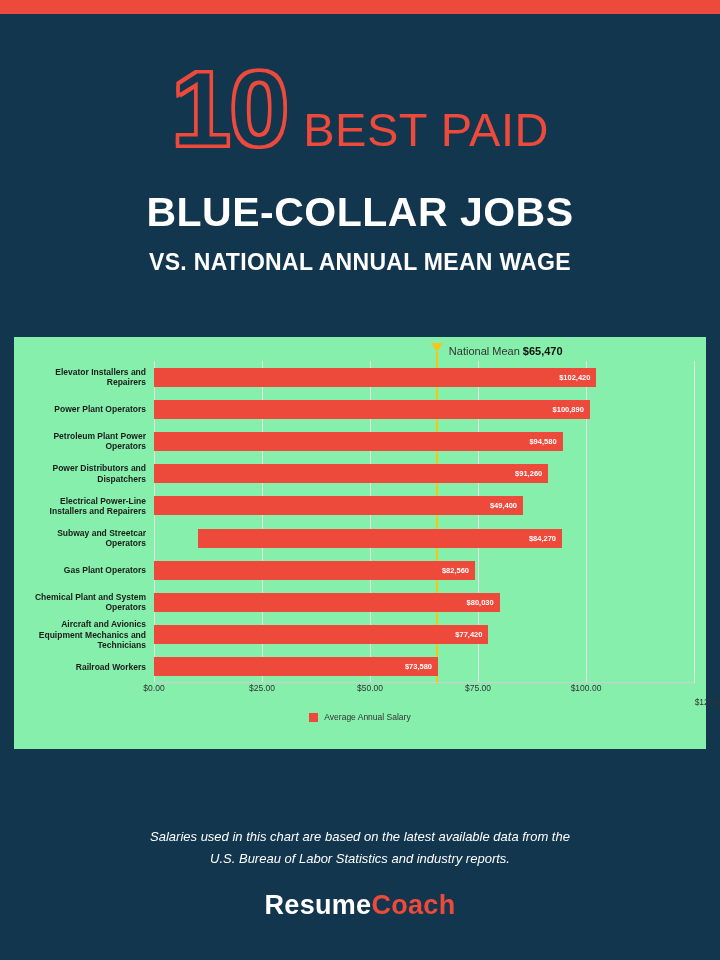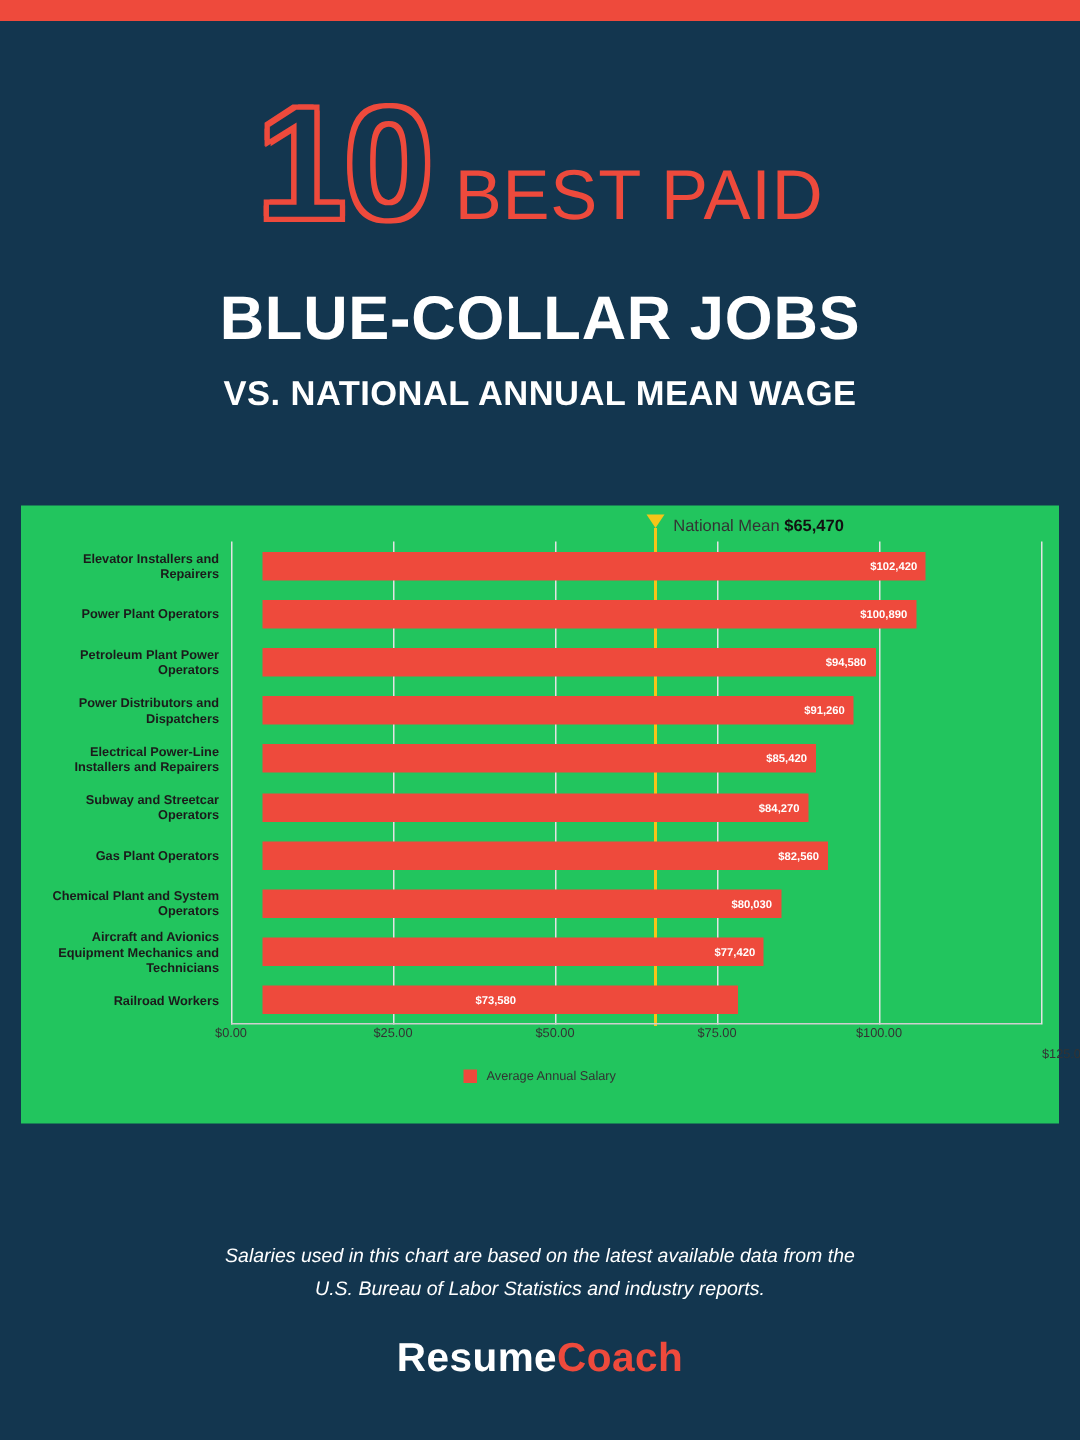--- a/index.html
+++ b/index.html
@@ -64,21 +64,21 @@
     font-weight: bold;
     letter-spacing: 0.3px;
     color: #ffffff;
   }
 
   
   .card {
     position: absolute;
     top: 337px; left: 14px;
     width: 692px; height: 412px;
-    background: #22c55e;
+    background: #86efac;
   }
   .chart-area {
     position: absolute;
     top: 0; left: 0; width: 692px; height: 412px;
   }
   .mean-label {
     position: absolute;
     top: 8px; left: 425px;
     font-size: 11px;
     color: #333;
@@ -112,21 +112,20 @@
   }
   .rows {
     position: absolute; top: 0; left: 0;
     width: 100%; height: 322px;
   }
   .row {
     position: relative;
     height: 32.2px;
     display: flex;
     align-items: center;
-    padding-left: 21px;
   }
   .row-label {
     position: absolute;
     right: 100%;
     width: 132px;
     padding-right: 8px;
     text-align: right;
     font-size: 8.5px;
     font-weight: bold;
     color: #1b1b1b;
@@ -263,50 +262,50 @@
             </div>
             <div class="row">
               <div class="row-label">Power Distributors and Dispatchers</div>
               <div class="bar" style="width: 394.243px;">
                 <span class="bar-value">$91,260</span>
               </div>
             </div>
             <div class="row">
               <div class="row-label">Electrical Power-Line Installers and Repairers</div>
               <div class="bar" style="width: 369.014px;">
-                <span class="bar-value">$85,420</span>
+                <span class="bar-value">$49,400</span>
               </div>
             </div>
             <div class="row">
               <div class="row-label">Subway and Streetcar Operators</div>
-              <div class="bar" style="width: 364.046px;">
+              <div class="bar" style="width: 364.046px; margin-left: 44px;">
                 <span class="bar-value">$84,270</span>
               </div>
             </div>
             <div class="row">
               <div class="row-label">Gas Plant Operators</div>
-              <div class="bar" style="width: 377px;">
+              <div class="bar" style="width: 321px;">
                 <span class="bar-value">$82,560</span>
               </div>
             </div>
             <div class="row">
               <div class="row-label">Chemical Plant and System Operators</div>
               <div class="bar" style="width: 345.73px;">
                 <span class="bar-value">$80,030</span>
               </div>
             </div>
             <div class="row">
               <div class="row-label">Aircraft and Avionics Equipment Mechanics and Technicians</div>
               <div class="bar" style="width: 334.454px;">
                 <span class="bar-value">$77,420</span>
               </div>
             </div>
             <div class="row">
               <div class="row-label">Railroad Workers</div>
-              <div class="bar" style="width: 317px; justify-content: center;">
+              <div class="bar" style="width: 284px;">
                 <span class="bar-value">$73,580</span>
               </div>
             </div>
           </div>
       </div>
 
       <div class="axis-rule"></div>
       <div class="axis" id="x-axis">
           <div class="axis-tick" style="left: 0px;">$0.00</div>
           <div class="axis-tick" style="left: 108px;">$25.00</div>

